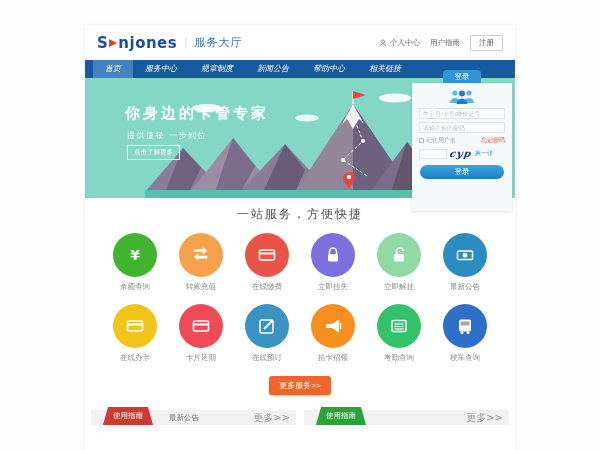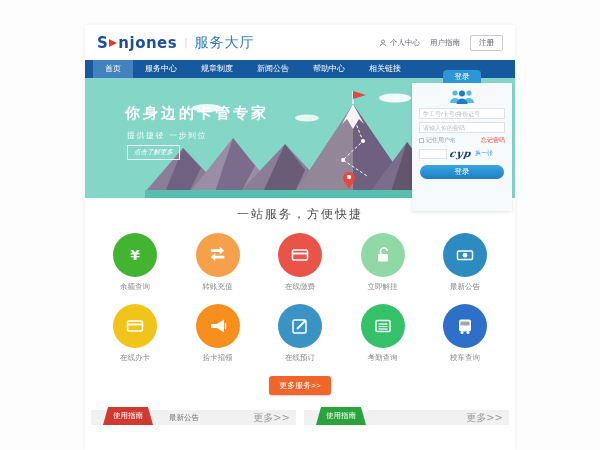--- a/index.html
+++ b/index.html
@@ -7,35 +7,35 @@
   .canvas { position:relative; width:600px; height:450px; overflow:hidden; background:#fdfdfd; }
   .page { position:absolute; left:85px; top:25px; width:430px; height:425px; background:#fff; box-shadow:0 0 4px rgba(0,0,0,.07); }
 
   
   .hdr { height:35px; display:flex; align-items:center; padding:0 12px; background:#fff; }
   .logo { display:flex; align-items:center; }
   .logo-s { font-size:15px; font-weight:bold; color:#1d4f9e; letter-spacing:.5px; }
   .logo-arrow { width:0; height:0; border-left:8px solid #e8382f; border-top:4px solid transparent; border-bottom:4px solid transparent; margin:0 1px; }
   .logo-rest { font-size:15px; font-weight:bold; color:#1d4f9e; letter-spacing:.5px; }
   .logo-div { color:#c9d4e2; font-size:10px; margin:0 7px; }
-  .logo-sub { color:#2e78c0; font-size:14px; letter-spacing:1px; }
+  .logo-sub { color:#2e78c0; font-size:11px; letter-spacing:1px; }
   .hdr-right { margin-left:auto; display:flex; align-items:center; gap:10px; font-size:7.5px; color:#667; }
   .hdr-link { display:flex; align-items:center; gap:3px; cursor:pointer; }
   .reg-btn { border:1px solid #c9cdd2; border-radius:2px; padding:2px 8px; font-size:7.5px; color:#556; background:#fff; cursor:pointer; }
 
   
   .nav { height:18px; background:#17599f; display:flex; padding-left:8px; }
-  .nav-item { color:#fff; font-size:8px; line-height:18px; padding:0 12px; cursor:pointer; }
+  .nav-item { color:#fff; font-size:8px; line-height:18px; padding:0 12px; cursor:pointer;font-style:italic; }
   .nav-item.active { background:#4382bf; }
 
   
   .hero { position:relative; height:120px; background:#84d7c6; overflow:hidden;padding-left:40px; }
   .hero-title { position:absolute; left:40px; top:26px; color:#fff; font-size:15px; font-weight:bold; letter-spacing:3px; }
   .hero-sub { position:absolute; left:42px; top:52px; color:rgba(255,255,255,.92); font-size:8px; letter-spacing:1.5px; }
-  .hero-cta { position:absolute; left:42px; top:67px; color:#fff; font-size:6.5px; border:1px solid rgba(255,255,255,.85); padding:2px 6px; cursor:pointer;font-style:italic; }
+  .hero-cta { position:absolute; left:42px; top:67px; color:#fff; font-size:6.5px; border:1px solid rgba(255,255,255,.85); padding:2px 6px; cursor:pointer; }
   .hero-art { position:absolute; left:60px; bottom:0; }
 
   
   .login { position:absolute; right:3px; top:58px; width:100px; height:128px; background:#f7fafc; box-shadow:0 1px 3px rgba(0,0,0,.12); z-index:6; }
   .login-tab { position:absolute; top:-13px; left:50%; transform:translateX(-50%); width:38px; height:13px; background:#2e96d8; border-radius:4px 4px 0 0; color:#fff; font-size:7.5px; text-align:center; line-height:13px; cursor:pointer; }
   .login-users { display:flex; justify-content:center; margin-top:6px; }
   .login input { display:block; width:86px; height:11px; margin:3px auto 0; border:1px solid #dfe3e8; background:#fff; font-size:6px; color:#333; padding:0 3px; }
   .login input::placeholder { color:#b6bcc4; font-size:6px; }
   .login-row { display:flex; align-items:center; margin:3px 7px 0; font-size:6px; color:#98a0a8; gap:2px; }
   .cbx { width:5px; height:5px; border:1px solid #b9c0c7; background:#fff; display:inline-block; cursor:pointer; }
@@ -184,20 +184,29 @@
         <div class="svc">
           <div class="svc-circle" style="background: rgb(234, 84, 72);">
             <svg width="20" height="20" viewBox="0 0 20 20">
                 <rect x="2.5" y="5" width="15" height="10" rx="1.5" fill="none" stroke="#fff" stroke-width="1.6"></rect>
                 <line x1="2.5" y1="8.5" x2="17.5" y2="8.5" stroke="#fff" stroke-width="2"></line>
               </svg>
           </div>
           <div class="svc-label">在线缴费</div>
         </div>
         <div class="svc">
+          <div class="svc-circle" style="background: rgb(124, 112, 221);">
+            <svg width="20" height="20" viewBox="0 0 20 20">
+                <path d="M6.5 9 v-2.5 a3.5 3.5 0 0 1 7 0 V9" fill="none" stroke="#fff" stroke-width="1.6"></path>
+                <rect x="5" y="9" width="10" height="7.5" rx="1.2" fill="#fff"></rect>
+              </svg>
+          </div>
+          <div class="svc-label">立即挂失</div>
+        </div>
+        <div class="svc">
           <div class="svc-circle" style="background: rgb(144, 217, 164);">
             <svg width="20" height="20" viewBox="0 0 20 20">
                 <path d="M13.5 9 v-3 a3.5 3.5 0 0 1 7 0" fill="none" stroke="#fff" stroke-width="1.6" transform="translate(-6,1) rotate(-10 13.5 6)"></path>
                 <rect x="5" y="9" width="10" height="7.5" rx="1.2" fill="#fff"></rect>
               </svg>
           </div>
           <div class="svc-label">立即解挂</div>
         </div>
         <div class="svc">
           <div class="svc-circle" style="background: rgb(44, 139, 191);">
@@ -213,36 +222,45 @@
         <div class="svc">
           <div class="svc-circle" style="background: rgb(240, 196, 25);">
             <svg width="20" height="20" viewBox="0 0 20 20">
                 <rect x="2.5" y="5" width="15" height="10" rx="1.5" fill="none" stroke="#fff" stroke-width="1.6"></rect>
                 <line x1="2.5" y1="8.5" x2="17.5" y2="8.5" stroke="#fff" stroke-width="2"></line>
               </svg>
           </div>
           <div class="svc-label">在线办卡</div>
         </div>
         <div class="svc">
+          <div class="svc-circle" style="background: rgb(239, 75, 87);">
+            <svg width="20" height="20" viewBox="0 0 20 20">
+                <rect x="2.5" y="5" width="15" height="10" rx="1.5" fill="none" stroke="#fff" stroke-width="1.6"></rect>
+                <line x1="2.5" y1="8.5" x2="17.5" y2="8.5" stroke="#fff" stroke-width="2"></line>
+              </svg>
+          </div>
+          <div class="svc-label">卡片延期</div>
+        </div>
+        <div class="svc">
+          <div class="svc-circle" style="background: rgb(58, 147, 195);">
+            <svg width="20" height="20" viewBox="0 0 20 20">
+                <rect x="3" y="4" width="13" height="13" rx="1.5" fill="none" stroke="#fff" stroke-width="1.5"></rect>
+                <line x1="7" y1="13" x2="15.5" y2="4.5" stroke="#fff" stroke-width="2"></line>
+              </svg>
+          </div>
+          <div class="svc-label">在线预订</div>
+        </div>
+        <div class="svc">
           <div class="svc-circle" style="background: rgb(247, 143, 30);">
             <svg width="20" height="20" viewBox="0 0 20 20">
                 <polygon points="3,8 9,8 16,3.5 16,16.5 9,12 3,12" fill="#fff"></polygon>
                 <line x1="17.5" y1="7" x2="17.5" y2="13" stroke="#fff" stroke-width="1.4"></line>
               </svg>
           </div>
           <div class="svc-label">拾卡招领</div>
-        </div>
-        <div class="svc">
-          <div class="svc-circle" style="background: rgb(58, 147, 195);">
-            <svg width="20" height="20" viewBox="0 0 20 20">
-                <rect x="3" y="4" width="13" height="13" rx="1.5" fill="none" stroke="#fff" stroke-width="1.5"></rect>
-                <line x1="7" y1="13" x2="15.5" y2="4.5" stroke="#fff" stroke-width="2"></line>
-              </svg>
-          </div>
-          <div class="svc-label">在线预订</div>
         </div>
         <div class="svc">
           <div class="svc-circle" style="background: rgb(53, 192, 106);">
             <svg width="20" height="20" viewBox="0 0 20 20">
                 <rect x="3" y="4.5" width="14" height="11" rx="1" fill="none" stroke="#fff" stroke-width="1.5"></rect>
                 <line x1="5.5" y1="8" x2="14.5" y2="8" stroke="#fff" stroke-width="1.2"></line>
                 <line x1="5.5" y1="10.5" x2="14.5" y2="10.5" stroke="#fff" stroke-width="1.2"></line>
                 <line x1="5.5" y1="13" x2="14.5" y2="13" stroke="#fff" stroke-width="1.2"></line>
               </svg>
           </div>

